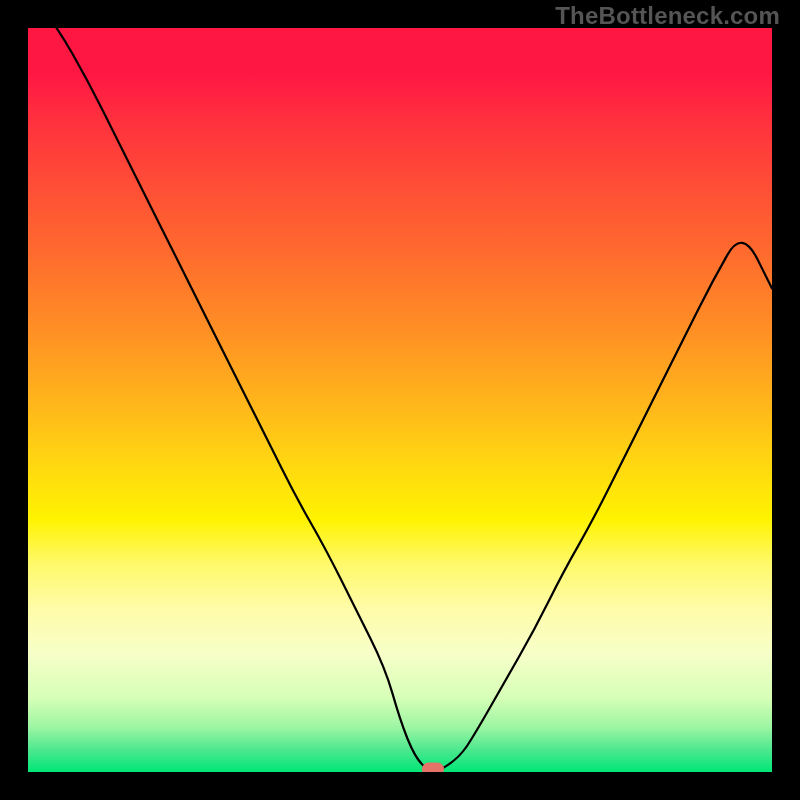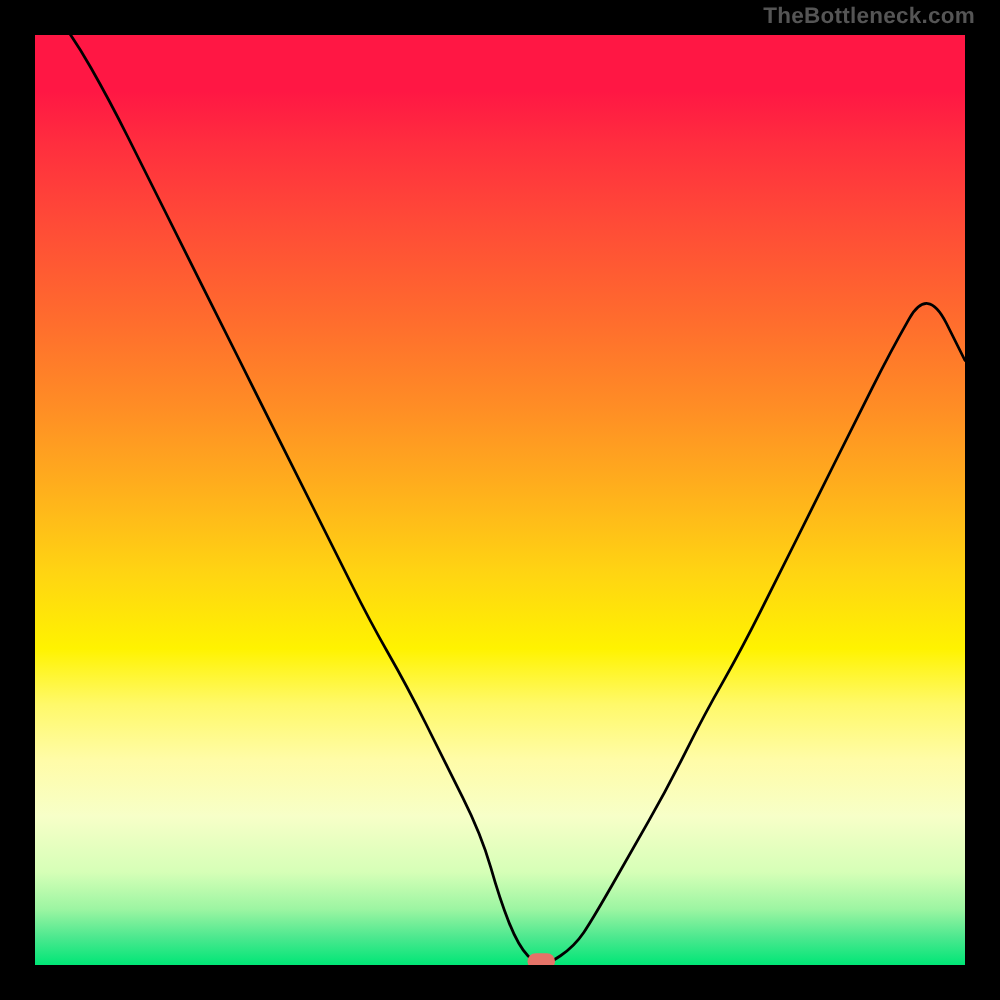--- a/index.html
+++ b/index.html
@@ -15,21 +15,21 @@
     position: relative;
     width: 800px;
     height: 800px;
     background: #000;
   }
   .watermark {
     position: absolute;
     top: 2px;
     right: 20px;
     color: #555;
-    font-size: 18px;
+    font-size: 24px;
     font-weight: 600;
     letter-spacing: 0.2px;
     z-index: 20;
   }
   .plot {
     position: absolute;
     left: 28px;
     top: 28px;
     width: 744px;
     height: 744px;

